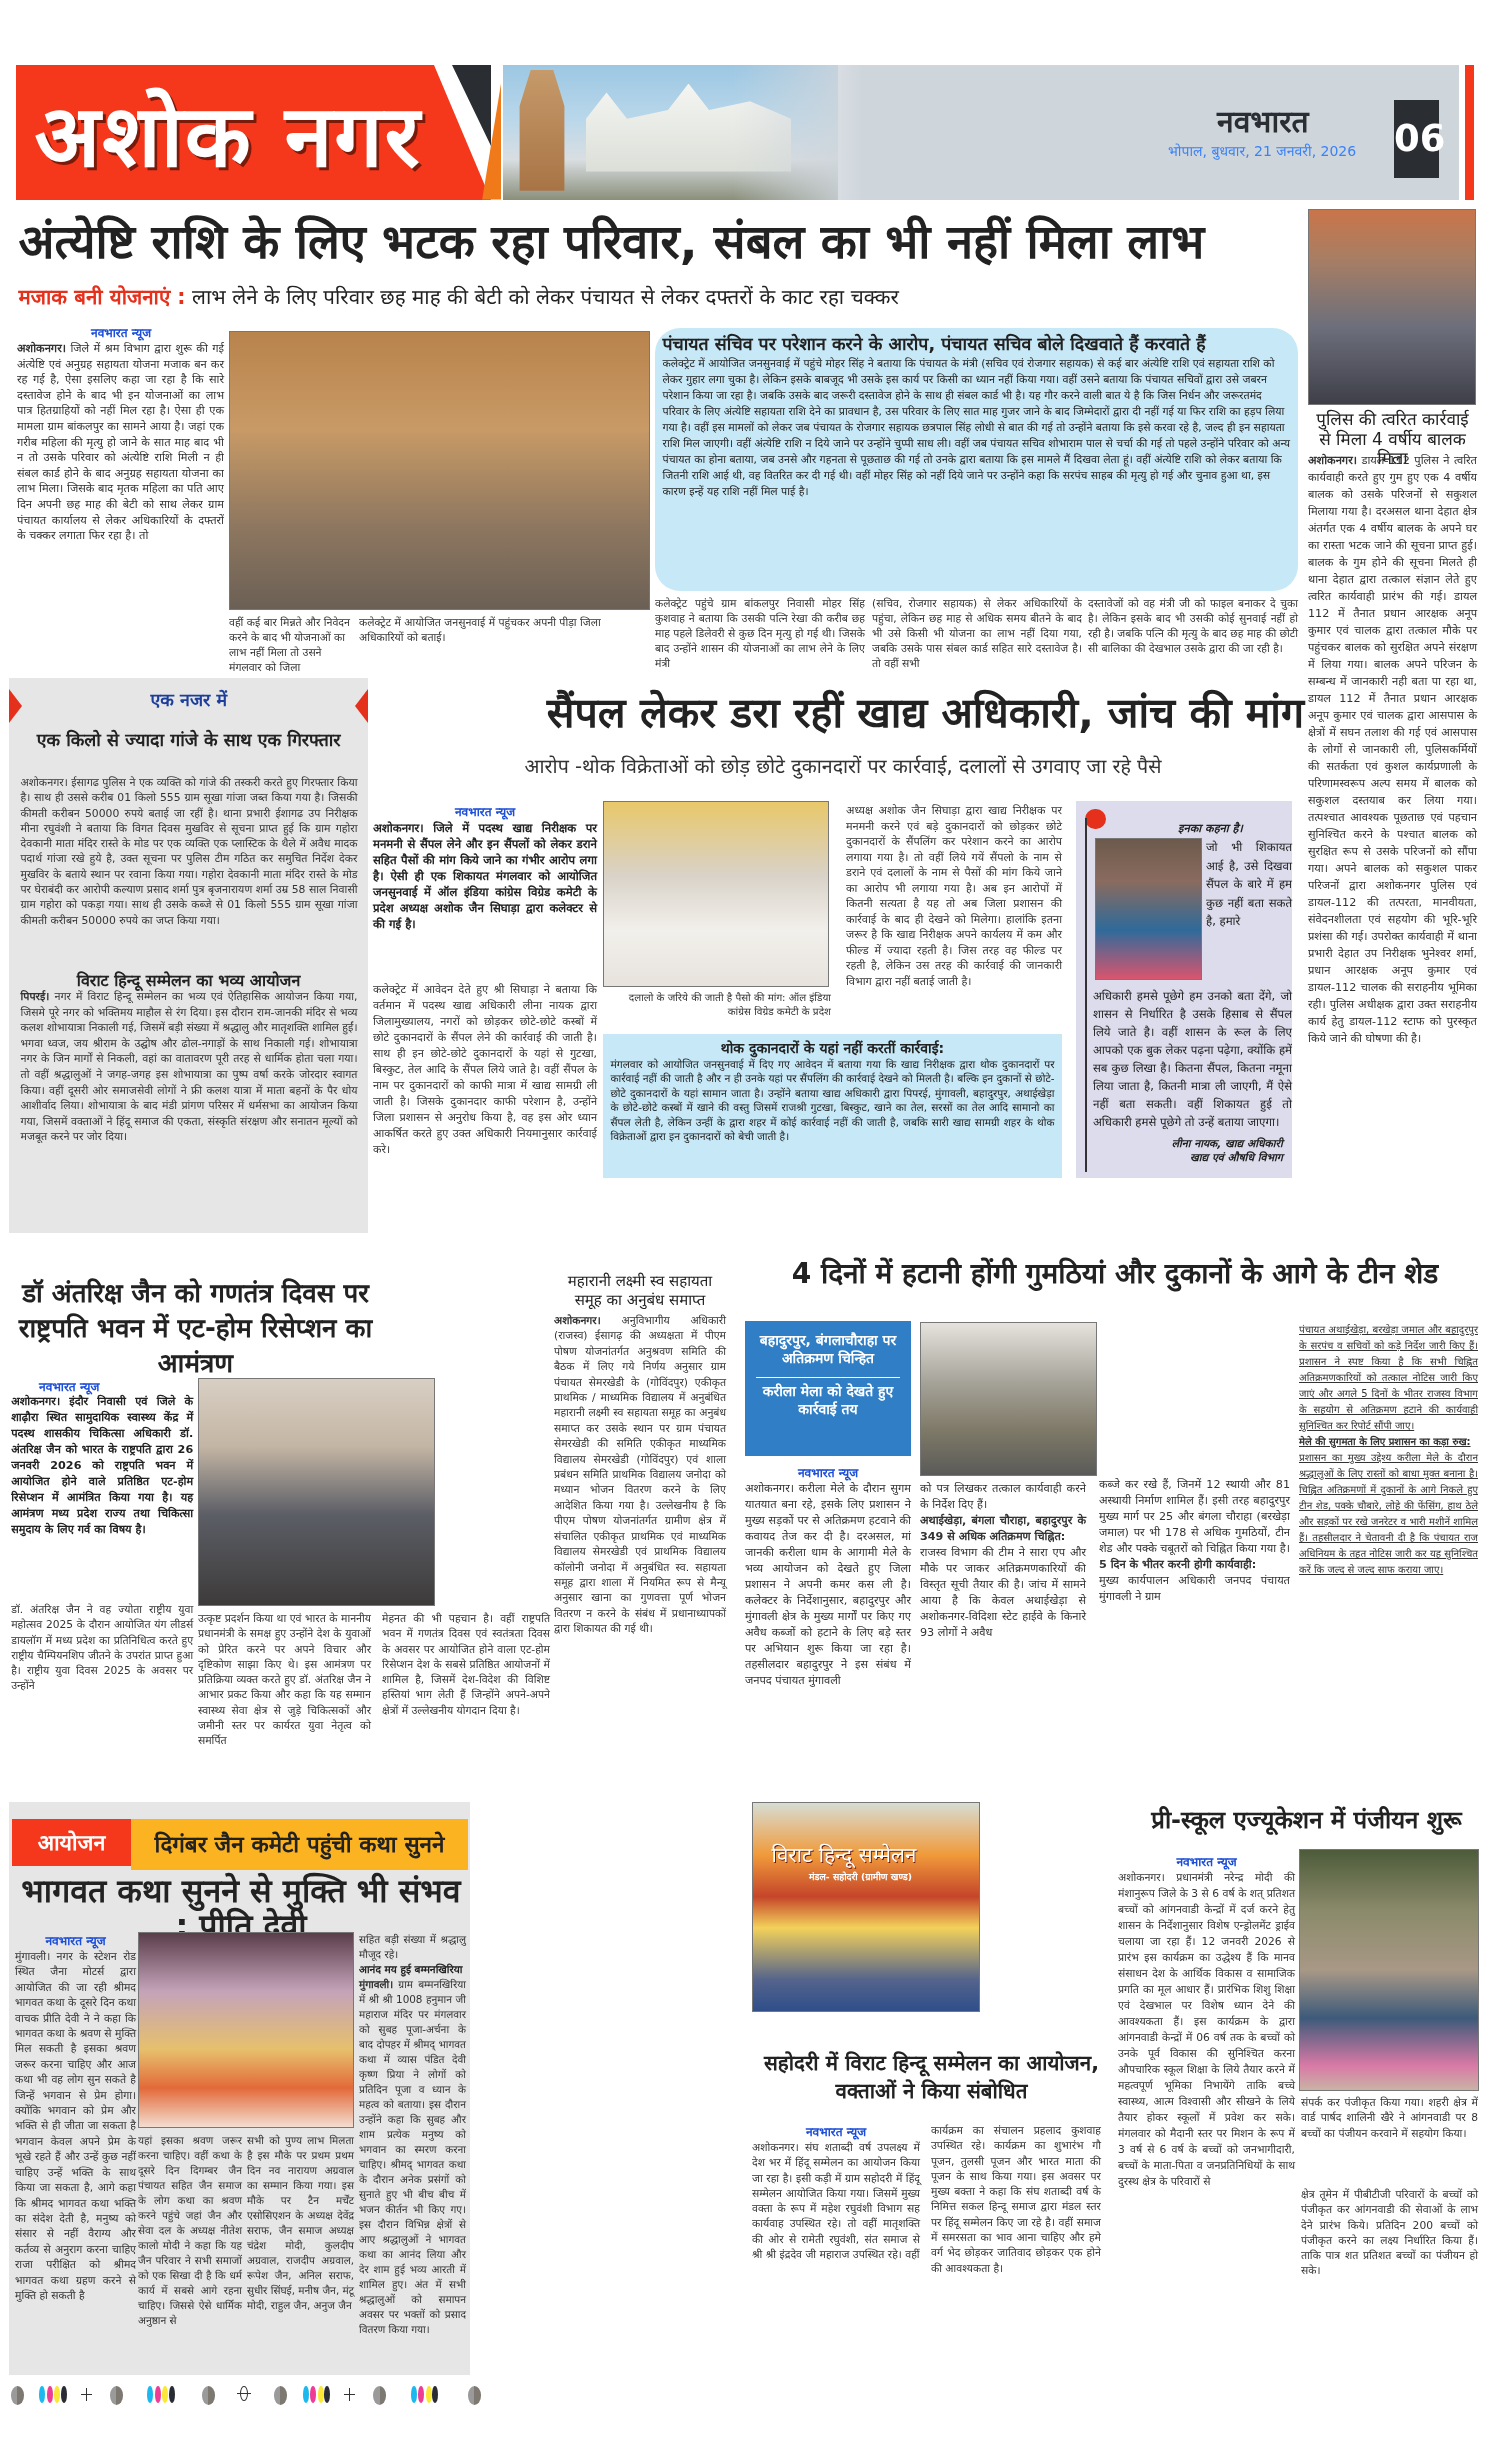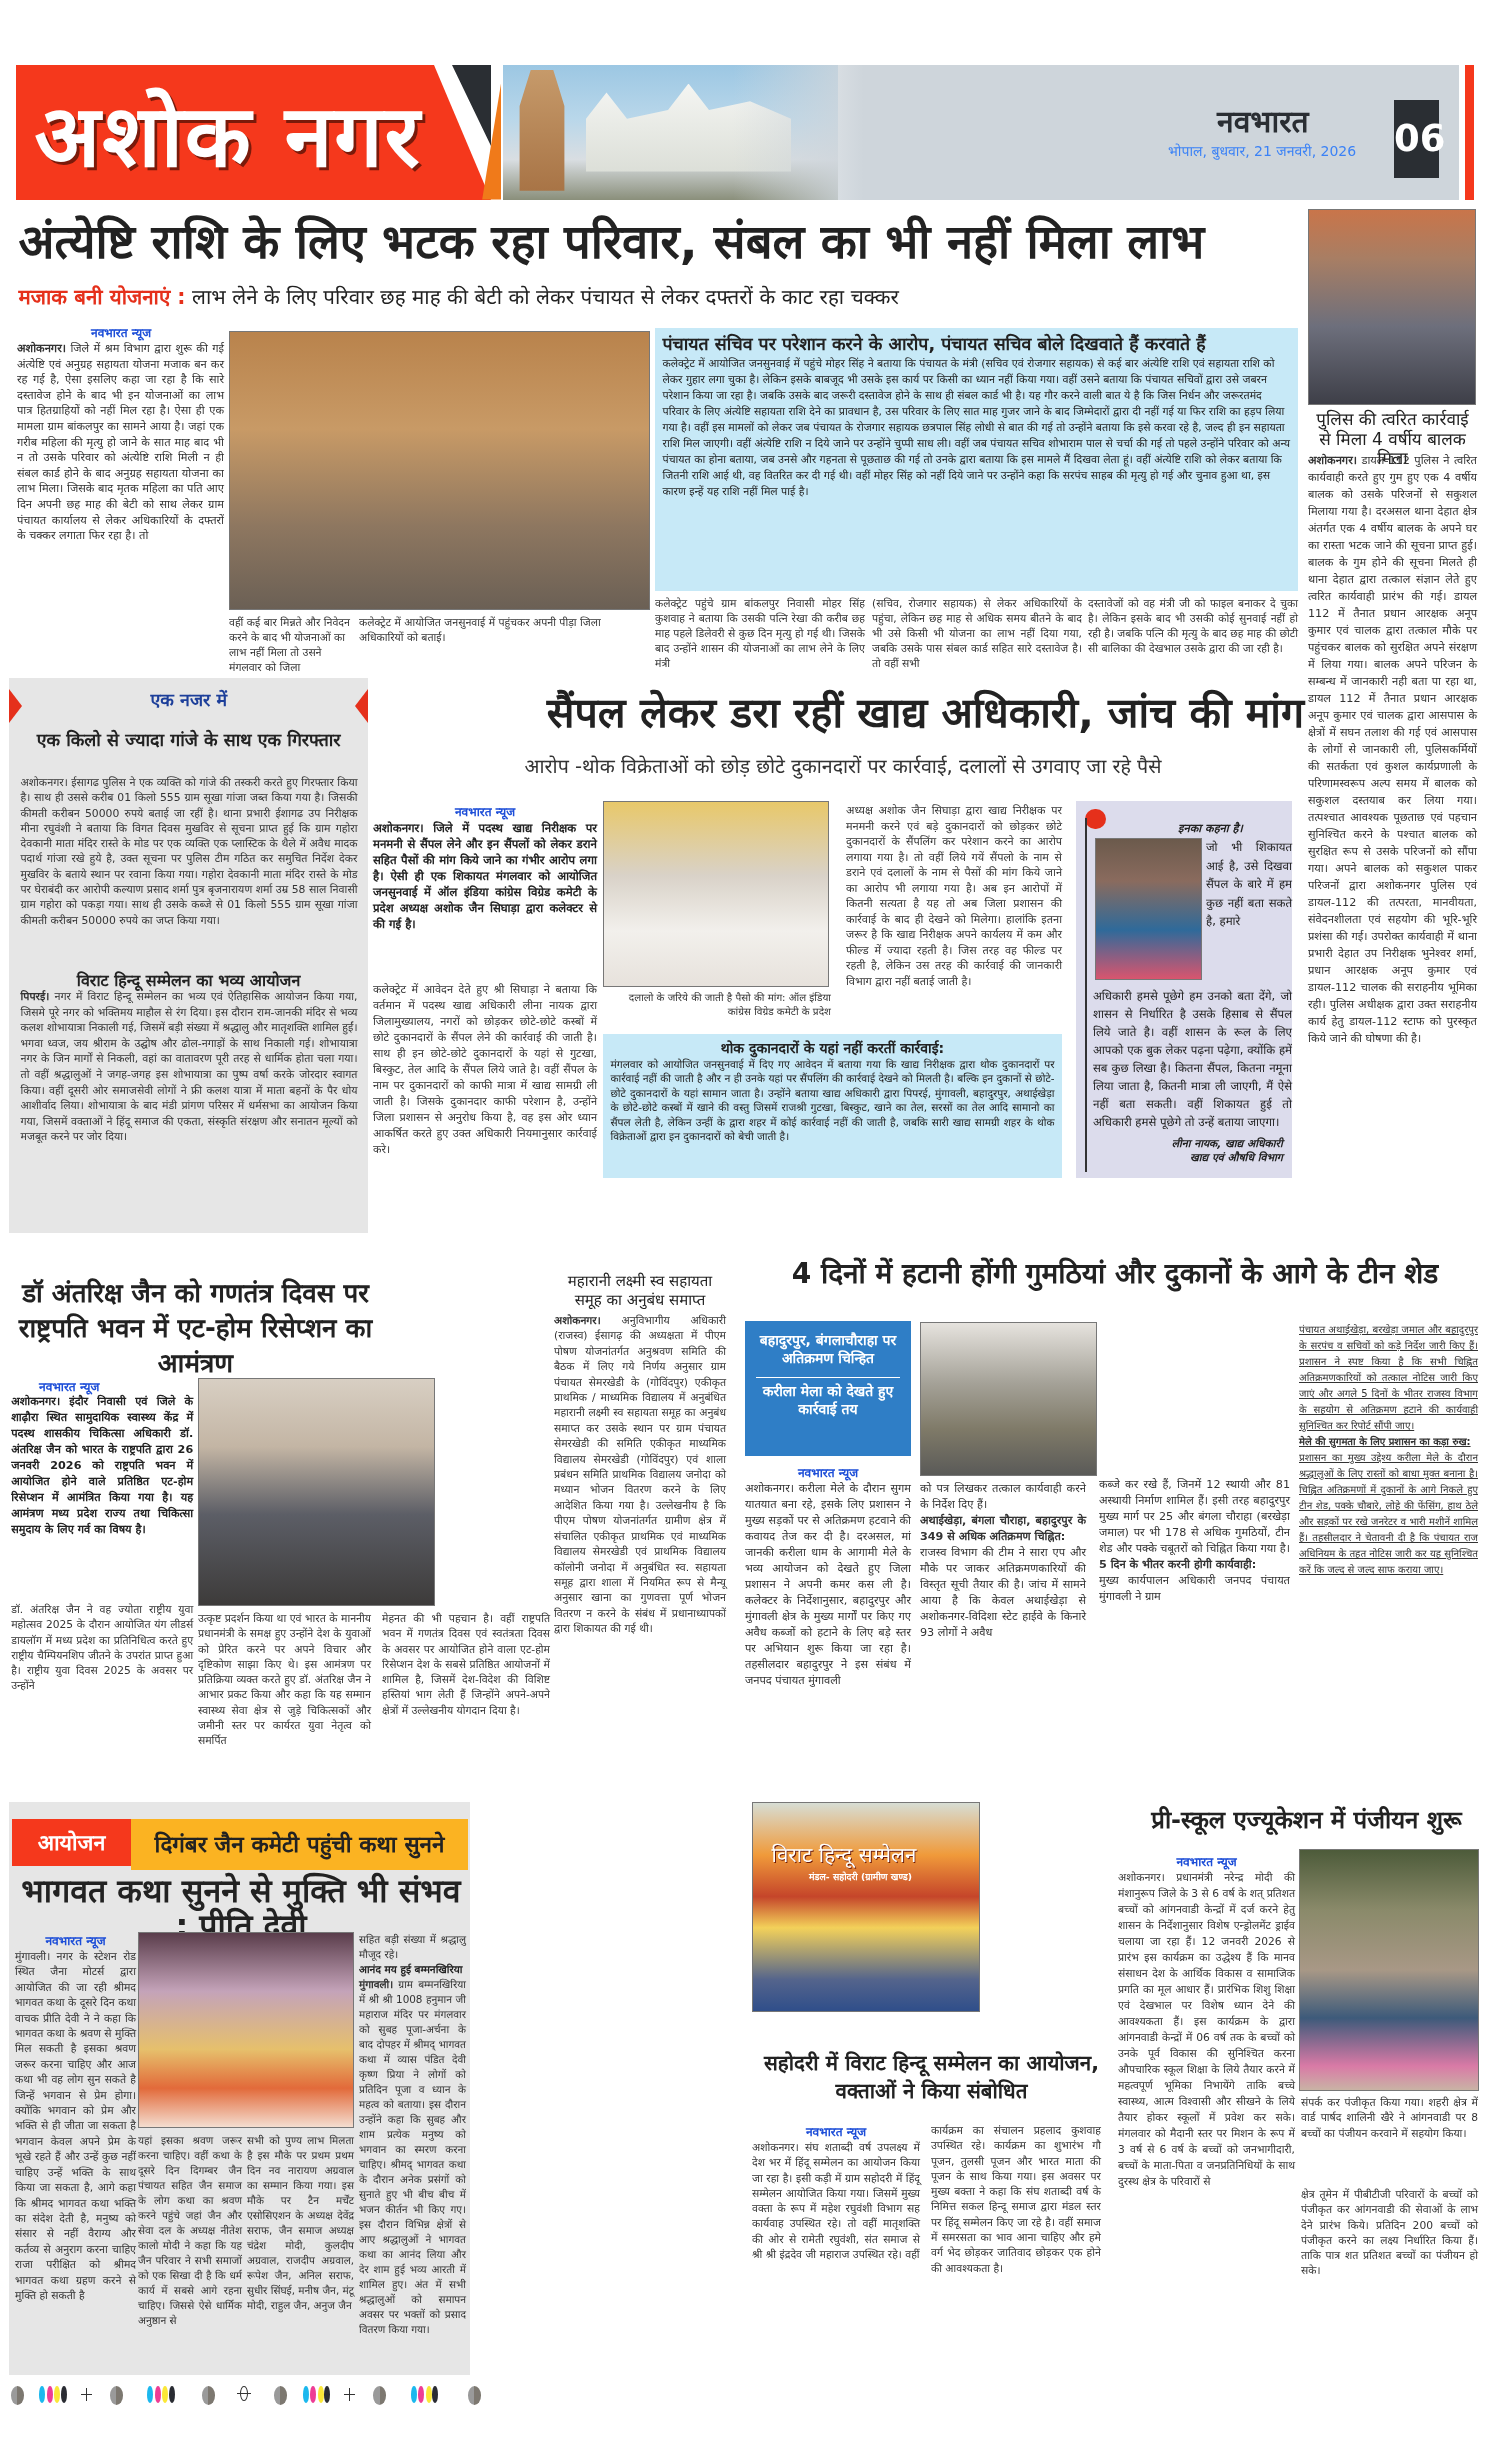--- a/index.html
+++ b/index.html
@@ -50,21 +50,21 @@
 <div class="abs h1" style="left:18.6px;top:216px;width:1285px;font-size:47px;">अंत्येष्टि राशि के लिए भटक रहा परिवार, संबल का भी नहीं मिला लाभ</div>
 <div class="abs" style="left:18.6px;top:282px;width:1285px;font-size:20.5px;">
   <span class="red" style="font-weight:bold">मजाक बनी योजनाएं :</span>
   <span>लाभ लेने के लिए परिवार छह माह की बेटी को लेकर पंचायत से लेकर दफ्तरों के काट रहा चक्कर</span>
 </div>
 <div class="abs byline" style="left:18.6px;top:324px;width:205px;">नवभारत न्यूज</div>
 <div class="abs body" style="left:17px;top:341px;width:207px;font-size:11.2px;line-height:15.6px;"><span class="loc">अशोकनगर।</span> <span>जिले में श्रम विभाग द्वारा शुरू की गई अंत्येष्टि एवं अनुग्रह सहायता योजना मजाक बन कर रह गई है, ऐसा इसलिए कहा जा रहा है कि सारे दस्तावेज होने के बाद भी इन योजनाओं का लाभ पात्र हितग्राहियों को नहीं मिल रहा है। ऐसा ही एक मामला ग्राम बांकलपुर का सामने आया है। जहां एक गरीब महिला की मृत्यु हो जाने के सात माह बाद भी न तो उसके परिवार को अंत्येष्टि राशि मिली न ही संबल कार्ड होने के बाद अनुग्रह सहायता योजना का लाभ मिला। जिसके बाद मृतक महिला का पति आए दिन अपनी छह माह की बेटी को साथ लेकर ग्राम पंचायत कार्यालय से लेकर अधिकारियों के दफ्तरों के चक्कर लगाता फिर रहा है। तो</span></div>
 <div class="abs photo" style="left:229px;top:331px;width:421px;height:279px;background:linear-gradient(180deg,#b9834c 0%,#c89a66 35%,#8e7760 70%,#6b6055 100%);"></div>
 <div class="abs cap" style="left:229px;top:615px;width:126px;font-size:10.7px;">वहीं कई बार मिन्नते और निवेदन करने के बाद भी योजनाओं का लाभ नहीं मिला तो उसने मंगलवार को जिला</div>
 <div class="abs cap" style="left:359px;top:615px;width:289px;font-size:10.7px;">कलेक्ट्रेट में आयोजित जनसुनवाई में पहुंचकर अपनी पीड़ा जिला अधिकारियों को बताई।</div>
-<div class="abs boxblue" style="left:655px;top:328px;width:643px;height:263px;padding:5.6px 7.5px;">
+<div class="abs boxblue" style="left:655px;top:328px;width:643px;height:263px;padding:5.6px 7.5px;border-radius:25px;">
   <div style="font-weight:bold;font-size:17.7px;line-height:20.5px;color:#222;">पंचायत संचिव पर परेशान करने के आरोप, पंचायत सचिव बोले दिखवाते हैं करवाते हैं</div>
   <div style="font-size:10.8px;line-height:16px;color:#222;margin-top:1.9px;">कलेक्ट्रेट में आयोजित जनसुनवाई में पहुंचे मोहर सिंह ने बताया कि पंचायत के मंत्री (सचिव एवं रोजगार सहायक) से कई बार अंत्येष्टि राशि एवं सहायता राशि को लेकर गुहार लगा चुका है। लेकिन इसके बाबजूद भी उसके इस कार्य पर किसी का ध्यान नहीं किया गया। वहीं उसने बताया कि पंचायत सचिवों द्वारा उसे जबरन परेशान किया जा रहा है। जबकि उसके बाद जरूरी दस्तावेज होने के साथ ही संबल कार्ड भी है। यह गौर करने वाली बात ये है कि जिस निर्धन और जरूरतमंद परिवार के लिए अंत्येष्टि सहायता राशि देने का प्रावधान है, उस परिवार के लिए सात माह गुजर जाने के बाद जिम्मेदारों द्वारा दी नहीं गई या फिर राशि का हड़प लिया गया है। वहीं इस मामलों को लेकर जब पंचायत के रोजगार सहायक छत्रपाल सिंह लोधी से बात की गई तो उन्होंने बताया कि इसे करवा रहे है, जल्द ही इन सहायता राशि मिल जाएगी। वहीं अंत्येष्टि राशि न दिये जाने पर उन्होंने चुप्पी साध ली। वहीं जब पंचायत सचिव शोभाराम पाल से चर्चा की गई तो पहले उन्होंने परिवार को अन्य पंचायत का होना बताया, जब उनसे और गहनता से पूछताछ की गई तो उनके द्वारा बताया कि इस मामले मैं दिखवा लेता हूं। वहीं अंत्येष्टि राशि को लेकर बताया कि जितनी राशि आई थी, वह वितरित कर दी गई थी। वहीं मोहर सिंह को नहीं दिये जाने पर उन्होंने कहा कि सरपंच साहब की मृत्यु हो गई और चुनाव हुआ था, इस कारण इन्हें यह राशि नहीं मिल पाई है।</div>
 </div>
 <div class="abs body" style="left:655px;top:596px;width:210px;font-size:10.7px;line-height:15px;">कलेक्ट्रेट पहुंचे ग्राम बांकलपुर निवासी मोहर सिंह कुशवाह ने बताया कि उसकी पत्नि रेखा की करीब छह माह पहले डिलेवरी से कुछ दिन मृत्यु हो गई थी। जिसके बाद उन्होंने शासन की योजनाओं का लाभ लेने के लिए मंत्री</div>
 <div class="abs body" style="left:872px;top:596px;width:210px;font-size:10.7px;line-height:15px;">(सचिव, रोजगार सहायक) से लेकर अधिकारियों के पहुंचा, लेकिन छह माह से अधिक समय बीतने के बाद भी उसे किसी भी योजना का लाभ नहीं दिया गया, जबकि उसके पास संबल कार्ड सहित सारे दस्तावेज है। तो वहीं सभी</div>
 <div class="abs body" style="left:1088px;top:596px;width:210px;font-size:10.7px;line-height:15px;">दस्तावेजों को वह मंत्री जी को फाइल बनाकर दे चुका है। लेकिन इसके बाद भी उसकी कोई सुनवाई नहीं हो रही है। जबकि पत्नि की मृत्यु के बाद छह माह की छोटी सी बालिका की देखभाल उसके द्वारा की जा रही है।</div>
 
 <div class="abs photo" style="left:1308px;top:209px;width:168px;height:196px;background:linear-gradient(180deg,#c9754a 0%,#a87e64 25%,#6d6f7c 60%,#3e3f48 100%);"></div>
 <div class="abs" style="left:1308px;top:410px;width:169px;font-size:17px;line-height:19.6px;text-align:center;color:#222;">पुलिस की त्वरित कार्रवाई से मिला 4 वर्षीय बालक मिला</div>
 <div class="abs body" style="left:1308px;top:452px;width:169px;font-size:11.2px;line-height:17px;"><span class="loc">अशोकनगर।</span> <span>डायल-112 पुलिस ने त्वरित कार्यवाही करते हुए गुम हुए एक 4 वर्षीय बालक को उसके परिजनों से सकुशल मिलाया गया है। दरअसल थाना देहात क्षेत्र अंतर्गत एक 4 वर्षीय बालक के अपने घर का रास्ता भटक जाने की सूचना प्राप्त हुई। बालक के गुम होने की सूचना मिलते ही थाना देहात द्वारा तत्काल संज्ञान लेते हुए त्वरित कार्यवाही प्रारंभ की गई। डायल 112 में तैनात प्रधान आरक्षक अनूप कुमार एवं चालक द्वारा तत्काल मौके पर पहुंचकर बालक को सुरक्षित अपने संरक्षण में लिया गया। बालक अपने परिजन के सम्बन्ध में जानकारी नही बता पा रहा था, डायल 112 में तैनात प्रधान आरक्षक अनूप कुमार एवं चालक द्वारा आसपास के क्षेत्रों में सघन तलाश की गई एवं आसपास के लोगों से जानकारी ली, पुलिसकर्मियों की सतर्कता एवं कुशल कार्यप्रणाली के परिणामस्वरूप अल्प समय में बालक को सकुशल दस्तयाब कर लिया गया। तत्पश्चात आवश्यक पूछताछ एवं पहचान सुनिश्चित करने के पश्चात बालक को सुरक्षित रूप से उसके परिजनों को सौंपा गया। अपने बालक को सकुशल पाकर परिजनों द्वारा अशोकनगर पुलिस एवं डायल-112 की तत्परता, मानवीयता, संवेदनशीलता एवं सहयोग की भूरि-भूरि प्रशंसा की गई। उपरोक्त कार्यवाही में थाना प्रभारी देहात उप निरीक्षक भुनेश्वर शर्मा, प्रधान आरक्षक अनूप कुमार एवं डायल-112 चालक की सराहनीय भूमिका रही। पुलिस अधीक्षक द्वारा उक्त सराहनीय कार्य हेतु डायल-112 स्टाफ को पुरस्कृत किये जाने की घोषणा की है।</span></div>

